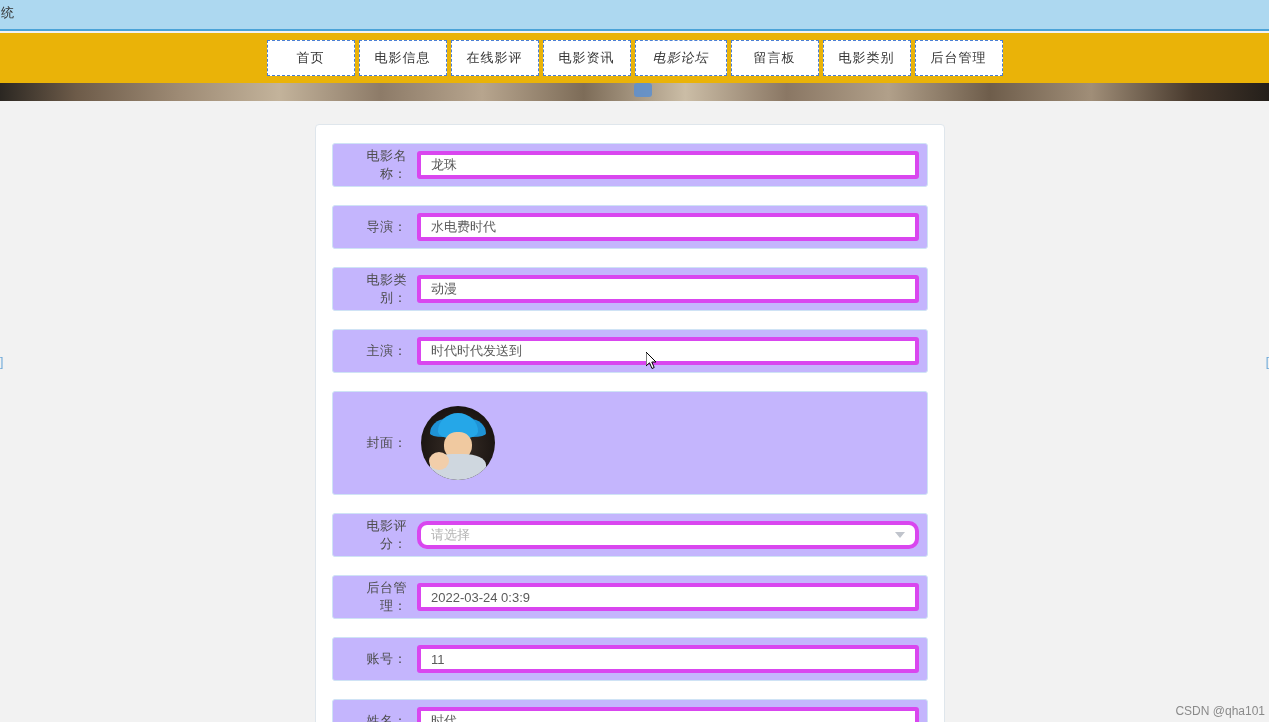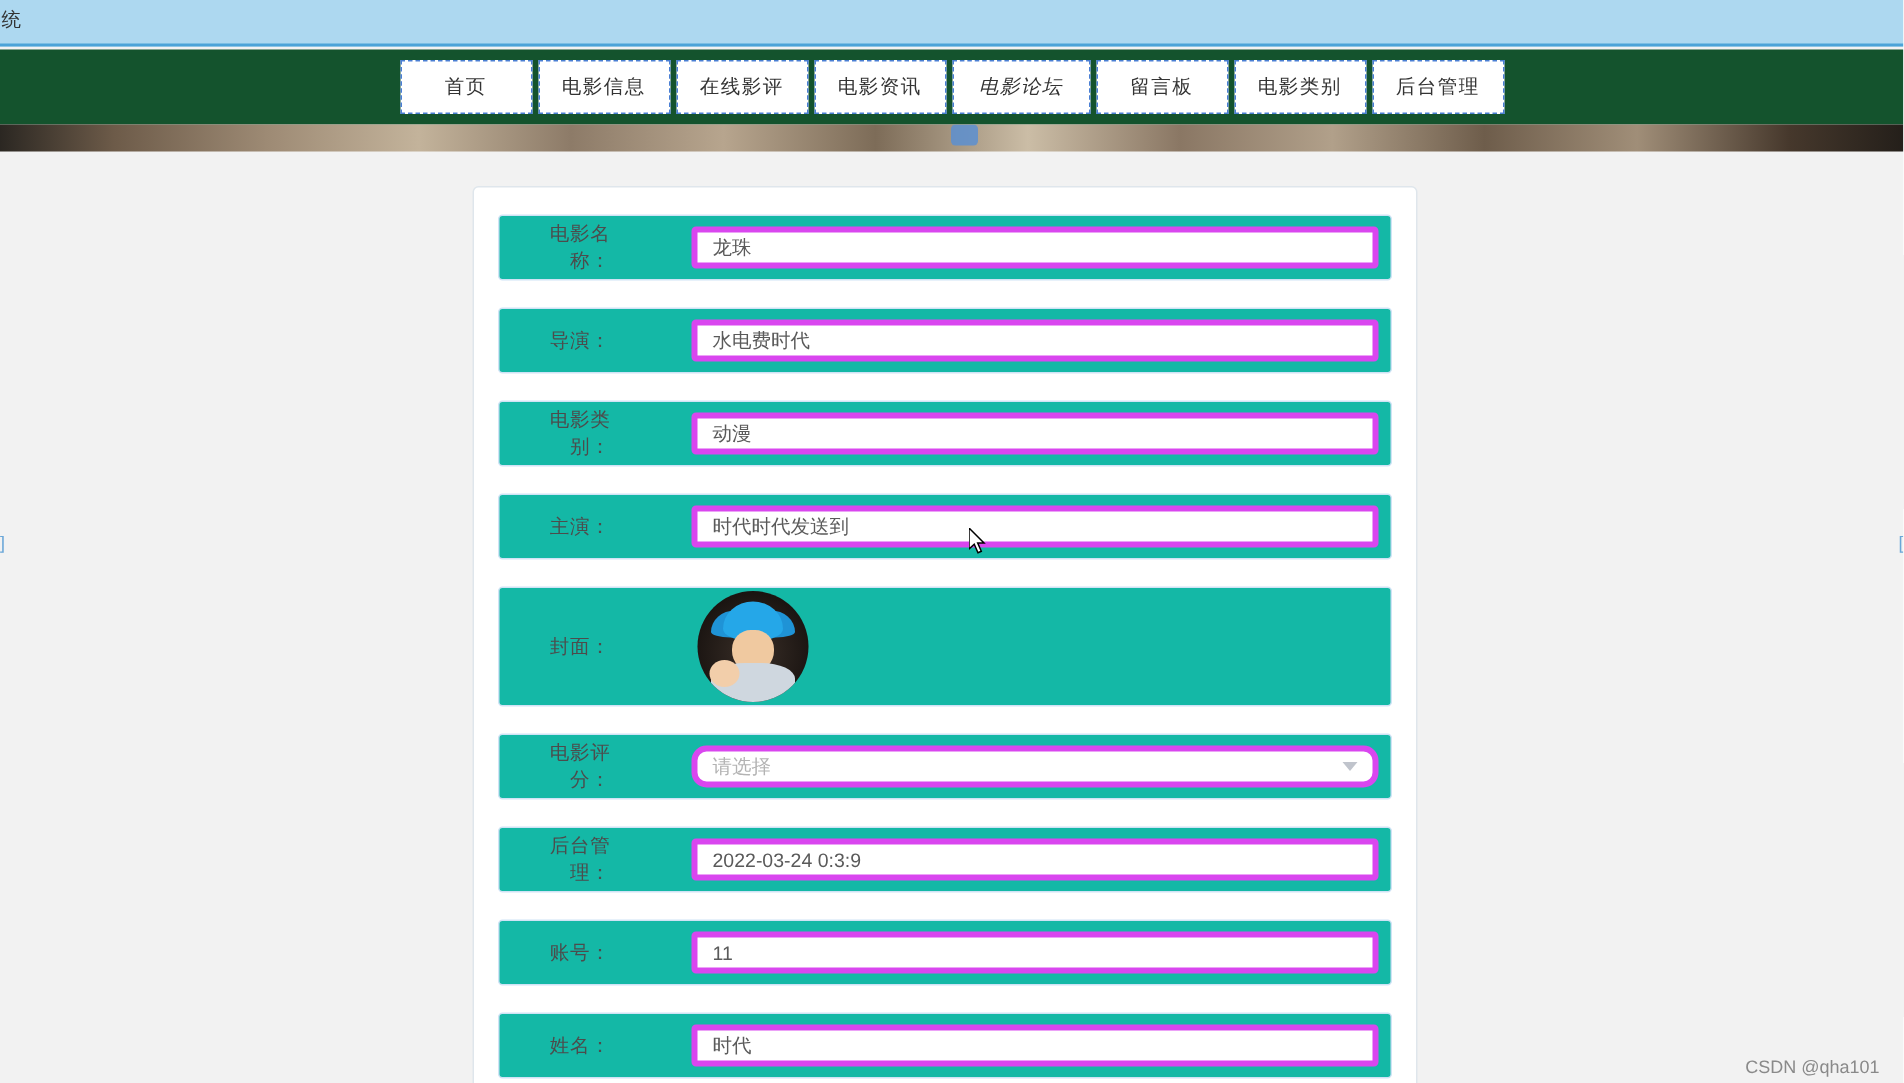--- a/index.html
+++ b/index.html
@@ -32,21 +32,21 @@
     font-size: 13px;
     color: #333;
     padding-left: 1px;
   }
 
   
   .navwrap {
     position: absolute;
     top: 33px; left: 0;
     width: 1269px; height: 50px;
-    background: #14532d;
+    background: #eab308;
     display: flex;
     align-items: center;
     justify-content: center;
   }
   .nav {
     display: flex;
     align-items: center;
     gap: 4px;
   }
   .nav-item {
@@ -106,27 +106,26 @@
     border-radius: 4px;
     padding: 18px 0 0 0;
   }
 
   .row {
     display: flex;
     align-items: center;
     margin: 0 16px 18px 16px;
     border: 1px solid #cfe3f5;
     border-radius: 3px;
-    background: #14b8a6;
+    background: #c4b5fd;
     height: 44px;
     padding: 0 8px;
-    gap: 44px;
   }
   .row.tall {
-    height: 80px;
+    height: 104px;
     align-items: center;
   }
   .lbl {
     width: 76px;
     min-width: 76px;
     text-align: right;
     font-size: 13px;
     color: #4c4c4c;
     padding-right: 10px;
     letter-spacing: .5px;
@@ -208,21 +207,21 @@
   
   .cursor {
     position: absolute;
     left: 646px; top: 352px;
     width: 12px; height: 18px;
     pointer-events: none;
   }
 
   .watermark {
     position: absolute;
-    right: 16px; bottom: 4px;
+    right: 4px; bottom: 4px;
     font-size: 12px;
     color: #8a8a8a;
   }
 </style>
 </head>
 <body>
 
 <div class="page">
 
   <div class="topbar">

